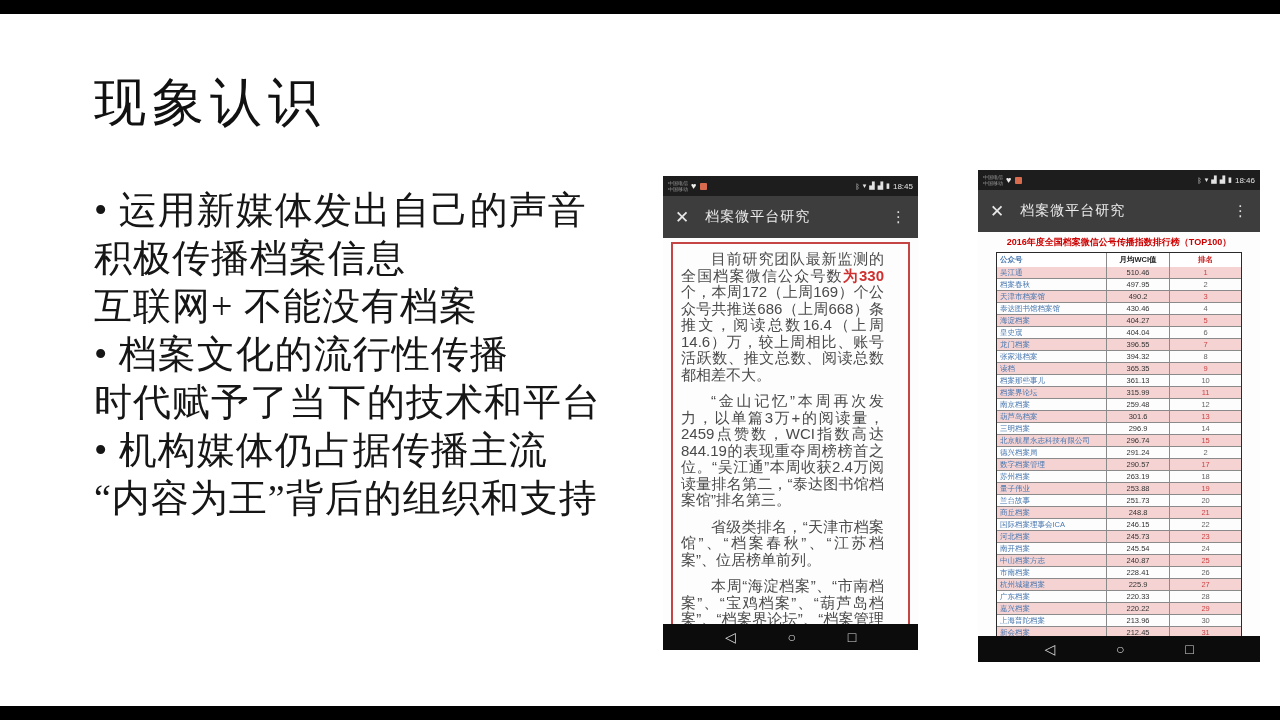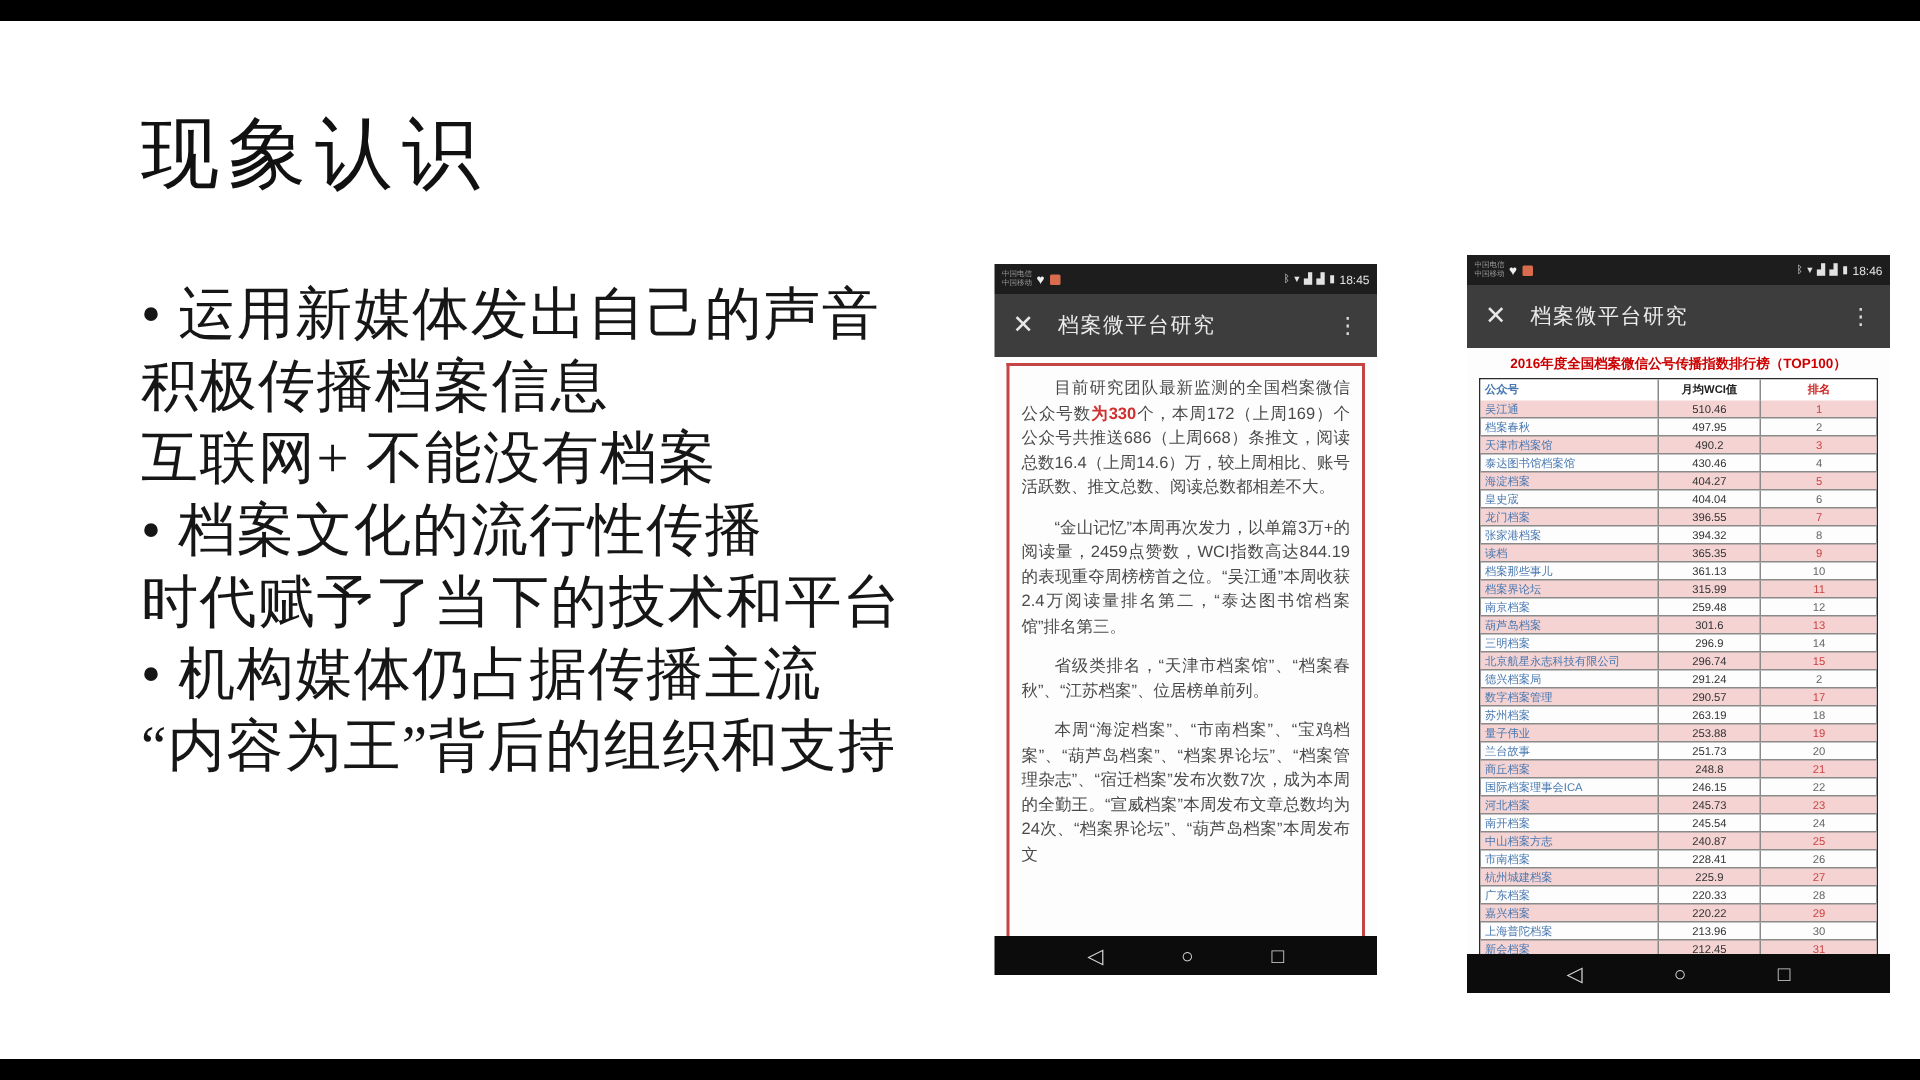--- a/index.html
+++ b/index.html
@@ -50,37 +50,37 @@
   #phone1{left:663px;top:176px;width:255px;height:474px;}
   #phone1 .content{
     flex:1 1 auto;background:#fdfdfd;overflow:hidden;position:relative;
     padding:4px 8px 0 8px;box-sizing:border-box;
   }
   #article-frame{
     border-left:2px solid #c54444;border-right:2px solid #c54444;border-top:2px solid #c54444;
     height:100%;box-sizing:border-box;padding:7px 8px 0 8px;
   }
   .para{
-    font-size:11px;line-height:16.5px;color:#4a4a4a;text-align:justify;
-    text-indent:2em;margin:0 0 10px 0;
+    font-size:15px;line-height:16.5px;color:#4a4a4a;text-align:justify;
+    text-indent:2em;margin:0 16px 10px 0;
   }
   .red-inline{color:#d03030;font-weight:bold;}
 
   
   #phone2{left:978px;top:170px;width:282px;height:492px;}
   #phone2 .content{
     flex:1 1 auto;background:#fdfdfd;overflow:hidden;
     padding:3px 6px 17px 6px;box-sizing:border-box;
   }
   #ranking-title{
     color:#cc0000;font-weight:bold;font-size:9px;text-align:center;
     margin:1px 0 3px 0;letter-spacing:0;
   }
   #ranking-table{
-    border:1.5px solid #2a2a2a;box-sizing:border-box;margin:0 2px;
+    border:1.5px solid #2a2a2a;box-sizing:border-box;margin:0 12px;
   }
   .t-row{display:flex;height:11px;align-items:center;border-top:1px solid #8a8a8a;}
   .t-row:first-child{border-top:none;}
   .t-row.header{height:14px;background:#fff;font-weight:bold;}
   .t-row.pink{background:#f5d3d3;}
   .cell{box-sizing:border-box;padding:0 3px;overflow:hidden;white-space:nowrap;font-size:7.5px;}
   .c-name{flex:0 0 45%;color:#4878b0;border-right:1px solid #8a8a8a;height:100%;display:flex;align-items:center;}
   .c-wci{flex:0 0 26%;color:#333;text-align:center;justify-content:center;border-right:1px solid #8a8a8a;height:100%;display:flex;align-items:center;}
   .c-rank{flex:1 1 auto;text-align:center;justify-content:center;height:100%;display:flex;align-items:center;color:#666;}
   .t-row.pink .c-rank{color:#cc4444;}

